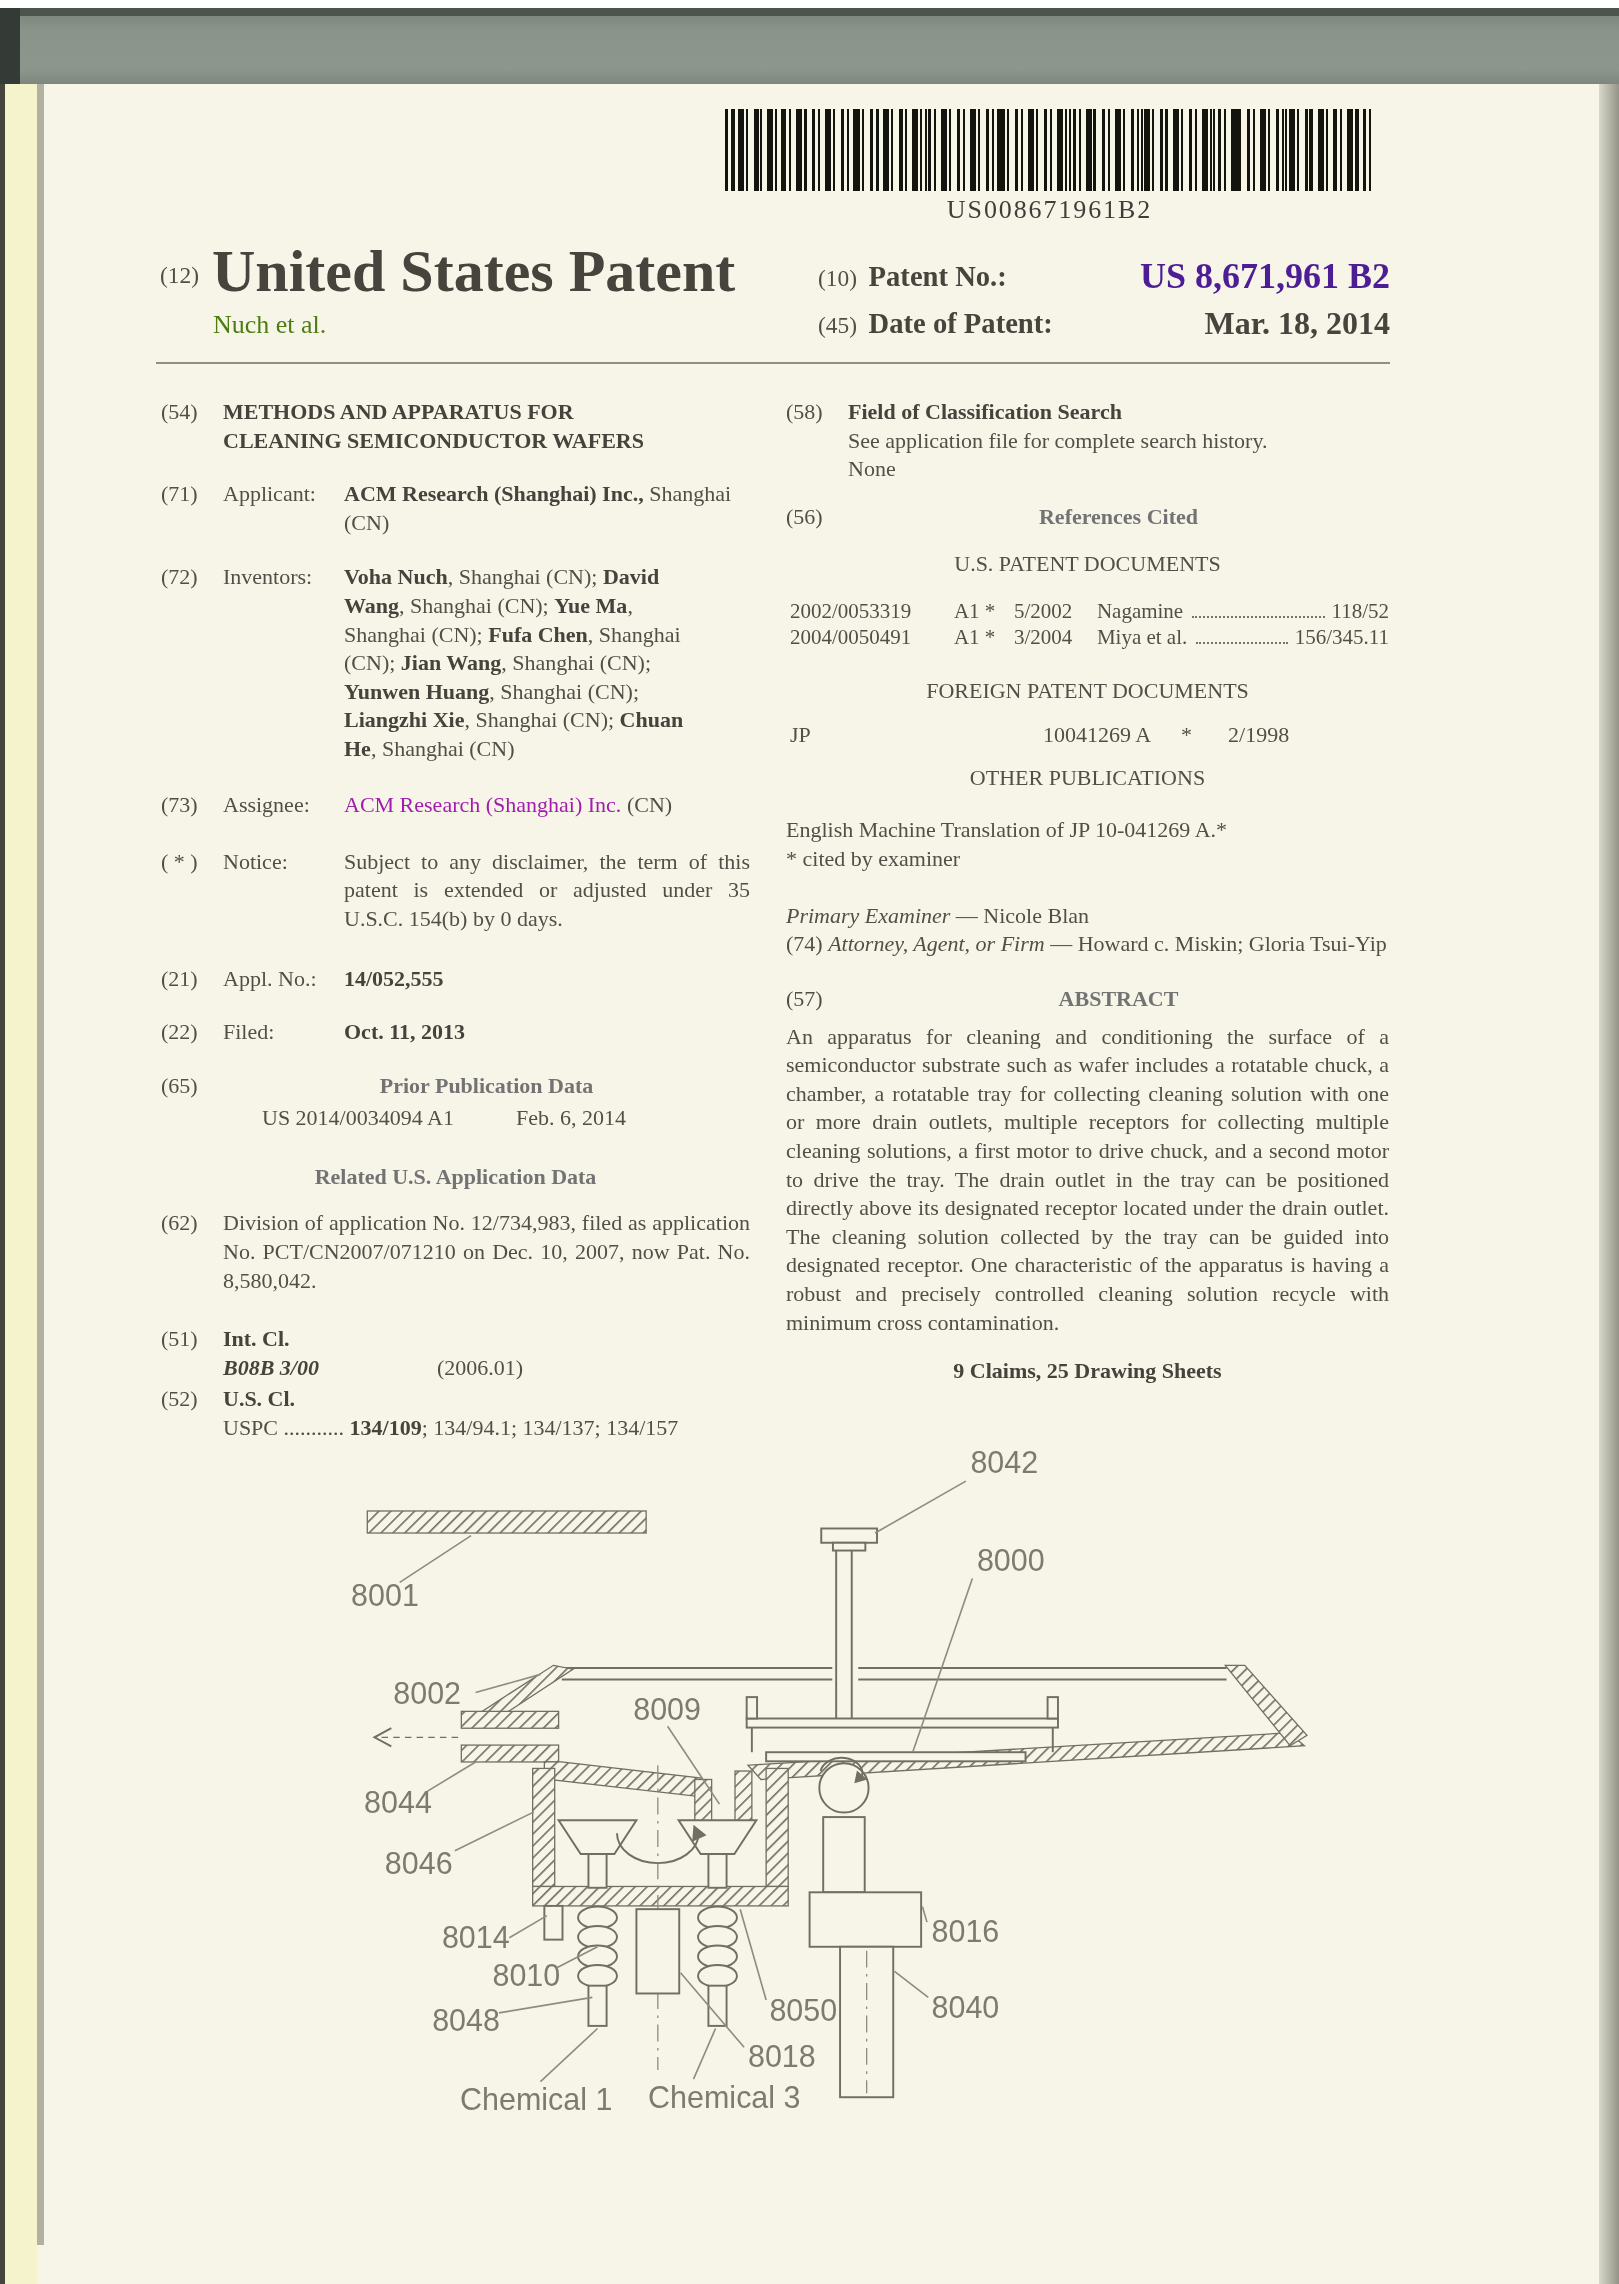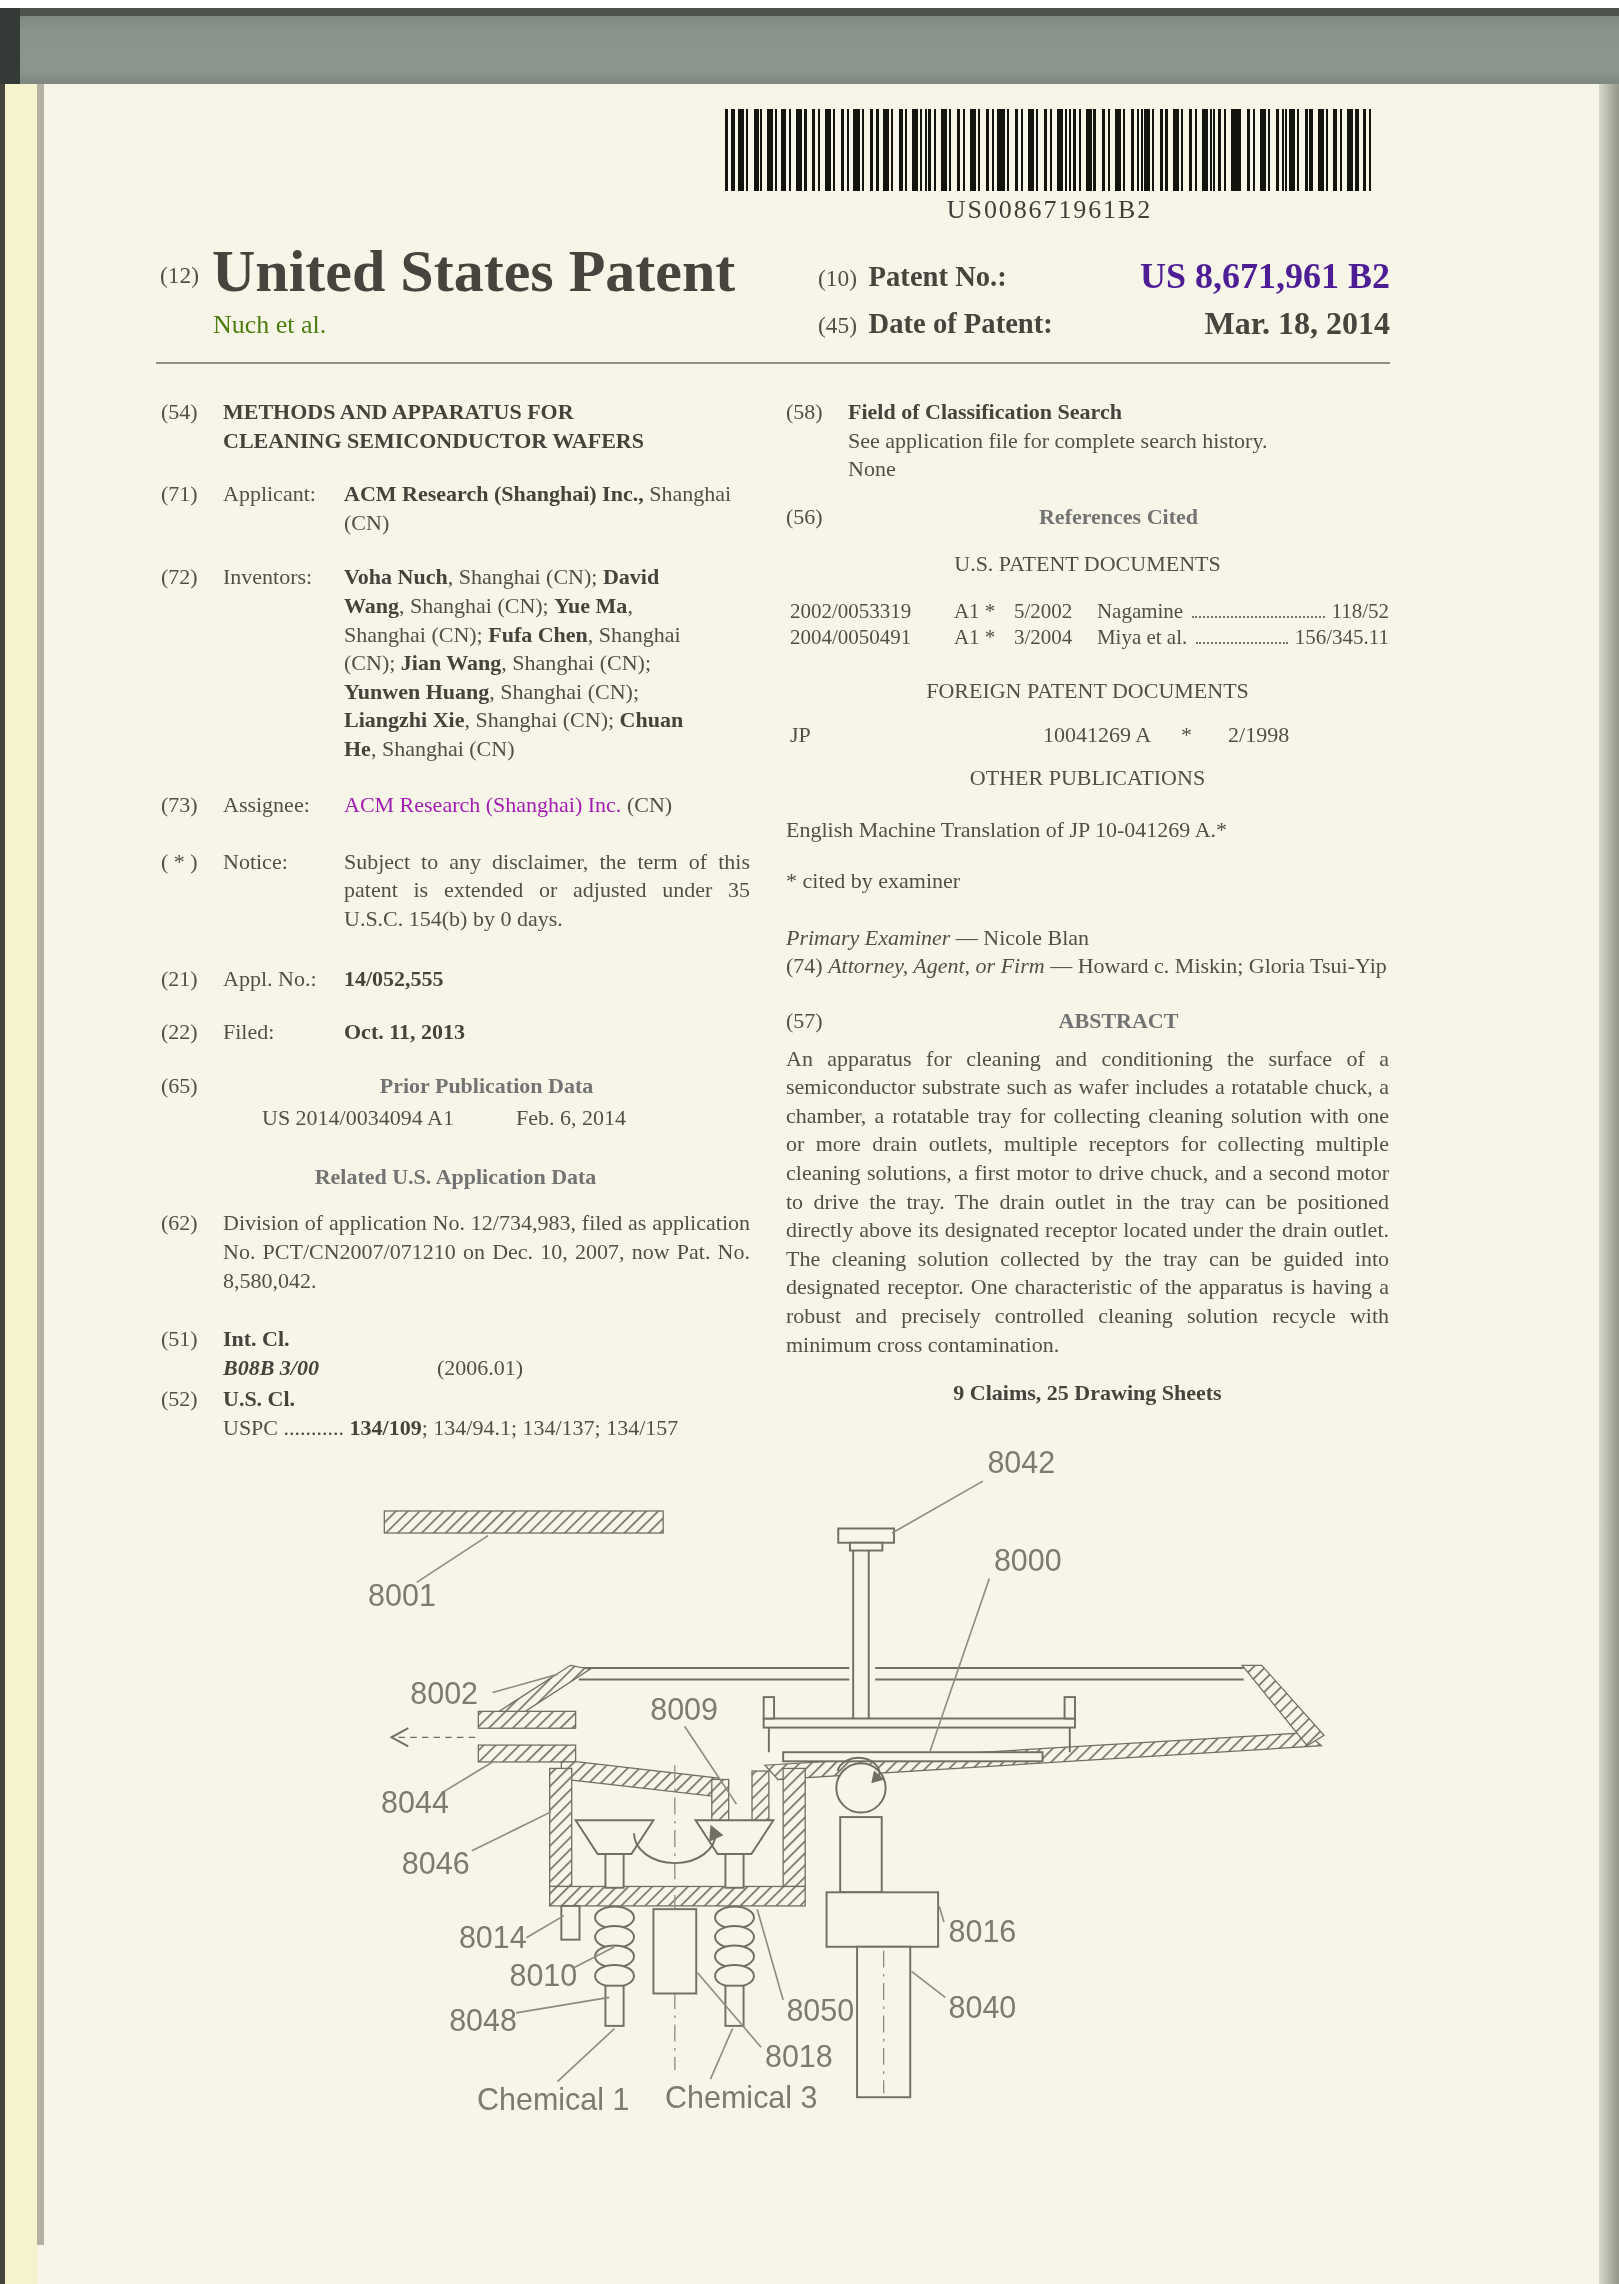--- a/index.html
+++ b/index.html
@@ -54,26 +54,26 @@
   .related { margin:6.5px 0 18px 0; }
   .intcl-row { display:flex; }
   .intcl-code { font-weight:bold; font-style:italic; color:#45433c; width:214px; }
   
   .docrow { display:flex; align-items:baseline; font-size:21px; line-height:26px; margin-left:3.9px; }
   .docrow .c1 { width:164px; } .docrow .c2 { width:60px; } .docrow .c3 { width:83px; }
   .docrow .dots { flex:1; border-bottom:2.6px dotted #74736a; margin:0 6.5px 5.8px 9px; height:0; }
   .jprow { display:flex; align-items:baseline; margin:2.6px 0 14.3px 3.9px; }
   .jprow .jc1 { width:110px; } .jprow .jc2 { margin-left:143px; } .jprow .jc3 { margin-left:30px; }
   .jprow .jc4 { margin-left:36px; }
-  .freepara { margin-bottom:22px; }
+  .freepara { }
   .abstract { text-align:justify; margin-top:9px; }
   .claims { text-align:center; font-weight:bold; color:#45433c; margin-top:19.5px; }
   .mb-sm { margin-bottom:15.6px; } .mb-md { margin-bottom:19.5px; } .mb-lg { margin-bottom:27px; }
   
-  .figure-wrap { position:absolute; left:264px; top:1415px; width:1155px; height:869px; }
+  .figure-wrap { position:absolute; left:247px; top:1415px; width:1155px; height:869px; }
   .figure-wrap svg { width:100%; height:100%; }
   text.flabel { font-family:"Liberation Sans", sans-serif; font-size:47px; fill:#7b7b6f; }
   .wall { fill:url(#hp); stroke:#6f6f63; stroke-width:2; }
   .comp { fill:#f7f5e8; stroke:#6f6f63; stroke-width:3; }
   .ln { stroke:#6f6f63; stroke-width:3; fill:none; }
   .leader { stroke:#8c8c80; stroke-width:2.5; fill:none; }
 </style>
 </head>
 <body>
 

